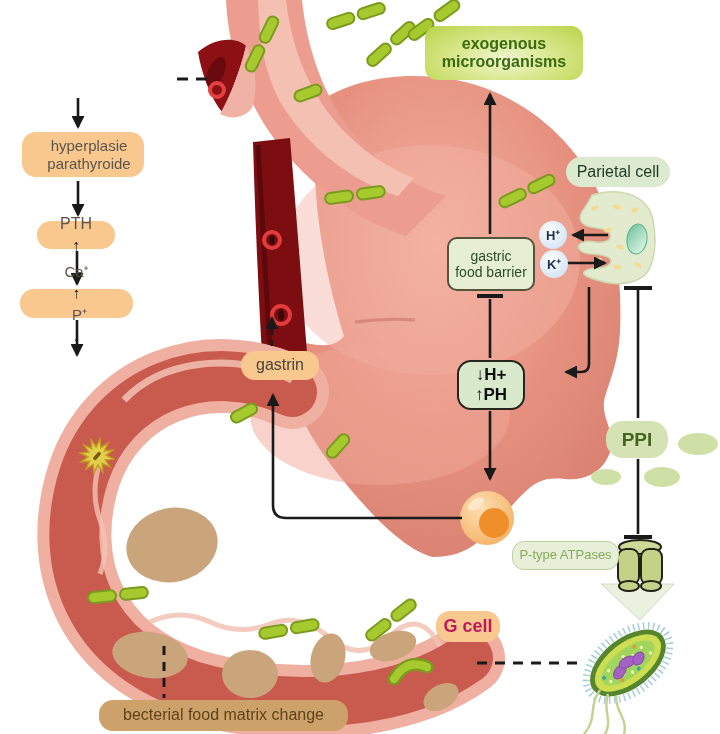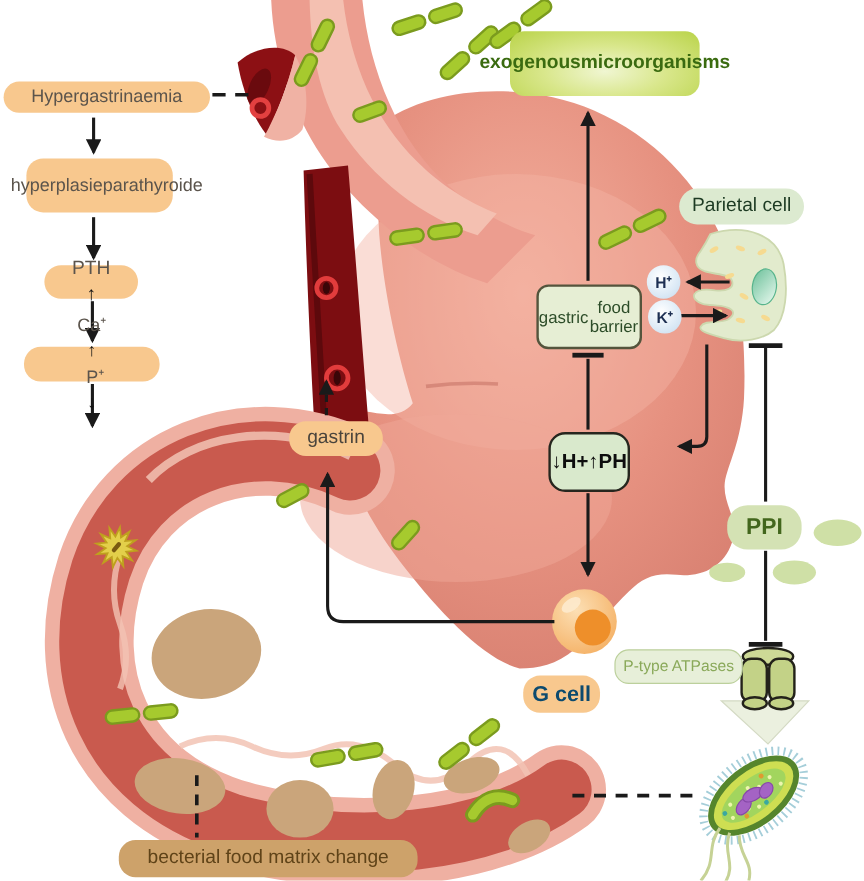--- a/index.html
+++ b/index.html
@@ -1,37 +1,37 @@
 <!DOCTYPE html>
 <html><head>
 <meta charset="utf-8">
 <style>
   html,body{margin:0;padding:0;background:#ffffff;}
   #canvas{position:relative;width:720px;height:734px;background:#ffffff;overflow:hidden;
           font-family:"Liberation Sans",sans-serif;}
   #art{position:absolute;left:0;top:0;}
   .box{position:absolute;display:flex;align-items:center;justify-content:center;
        border-radius:14px;box-sizing:border-box;text-align:center;line-height:1.15;}
-  .col{}
+  .col{flex-direction:column;}
   .row{flex-direction:column;gap:3px;}
   .orange{background:#f8c88e;color:#5b544c;}
   .green-label{background:#dcead0;color:#1c3a22;}
   .green-grad{background:radial-gradient(ellipse at 50% 62%, #f0f6d2 0%, #d9e78c 45%, #b9d348 100%);
               color:#3a6b10;font-weight:bold;border-radius:12px;}
   .bordered{background:#e6eed4;border:2.5px solid #54543c;color:#2c4c28;border-radius:10px;}
   .hphbox{background:#d9e9cc;border:2.5px solid #26261e;color:#0d0d0d;font-weight:bold;border-radius:14px;}
   .ppibox{background:#d4e2b4;color:#42661c;font-weight:bold;border-radius:17px;}
   .ptypebox{background:#e7efd9;border:1.5px solid #bcd09c;color:#8aa95a;border-radius:12px;}
   .tanbox{background:#cda26a;color:#5f4318;border-radius:14px;}
   .ion{position:absolute;border-radius:50%;
        background:radial-gradient(circle at 40% 35%, #ffffff 0%, #dceaf6 60%, #c5daee 100%);
        color:#1d2f52;font-weight:bold;display:flex;align-items:center;justify-content:center;
        font-size:13px;}
   .arrow-glyph{color:#111;font-weight:bold;}
-  .gcell-label{font-weight:bold;color:#0c4a6e;}
+  .gcell-label{font-weight:bold;color:#be185d;margin-top:48px;}
 </style>
 </head>
 <body>
 
 <div id="canvas">
 
 <svg id="art" width="720" height="734" viewBox="0 0 720 734">
   <defs>
     <marker id="ah" viewBox="0 0 10 10" refX="8.5" refY="5" markerWidth="5" markerHeight="5" orient="auto-start-reverse">
       <path d="M0,0 L10,5 L0,10 z" fill="#1a1a1a"></path>
@@ -243,21 +243,20 @@
     <path d="M 638,418 V 290"></path>
     <path d="M 624,288 H 652" stroke-width="4"></path>
     <path d="M 638,459 V 534"></path>
     <path d="M 624,537 H 652" stroke-width="4"></path>
     <path d="M 177,79 H 207" stroke-dasharray="11 8" stroke-width="3"></path>
     <path d="M 477,663 H 585" stroke-dasharray="10 8" stroke-width="3"></path>
     <path d="M 164,646 V 698" stroke-dasharray="9 7" stroke-width="3"></path>
   </g>
 </svg>
 
-<div class="box orange" style="left:3px;top:68px;width:172px;height:26px;font-size:15px;">Hypergastrinaemia</div>
 
 <div class="box orange col" style="left:22px;top:132px;width:122px;height:45px;font-size:15px;padding-left:12px;">
   <span>hyperplasie</span>
   <span>parathyroide</span>
 </div>
 
 <div class="box orange row" style="left:37px;top:221px;width:78px;height:28px;font-size:16px;">
   <span>PTH</span>
   <span class="arrow-glyph">↑</span>
 </div>

